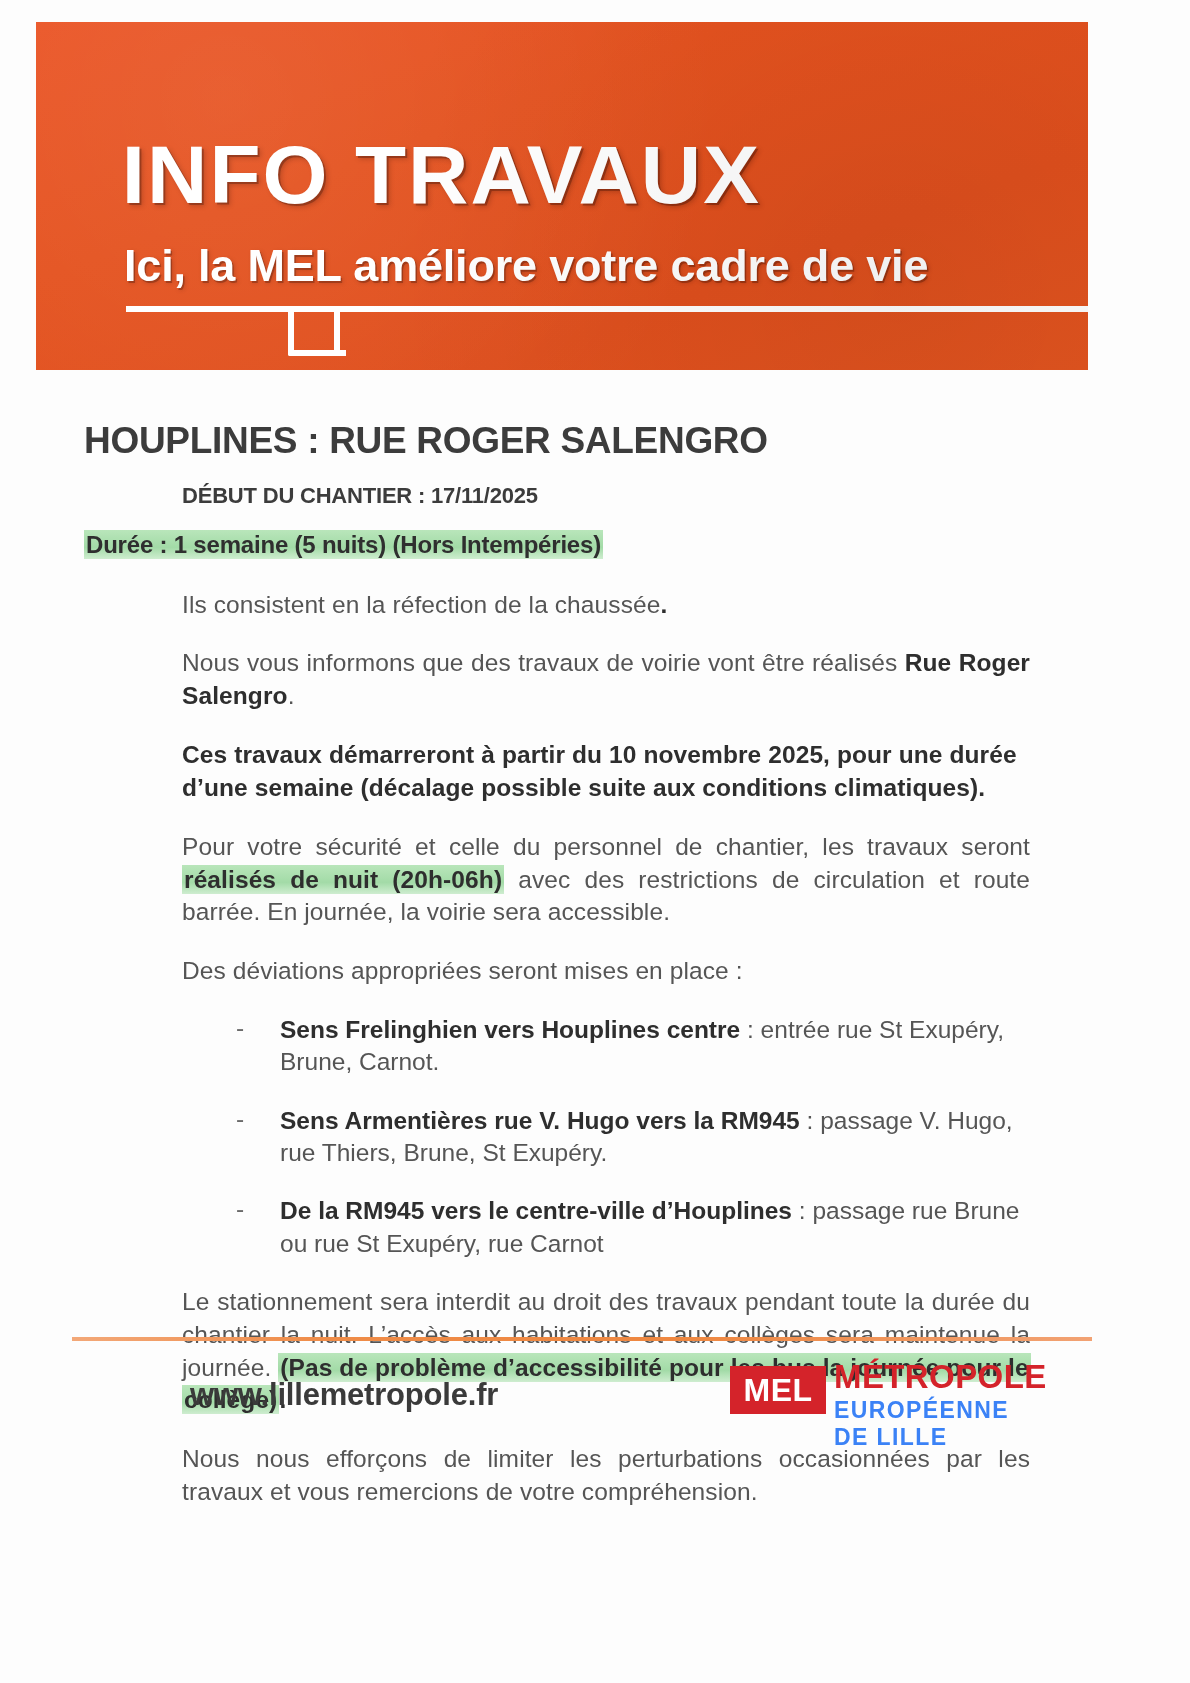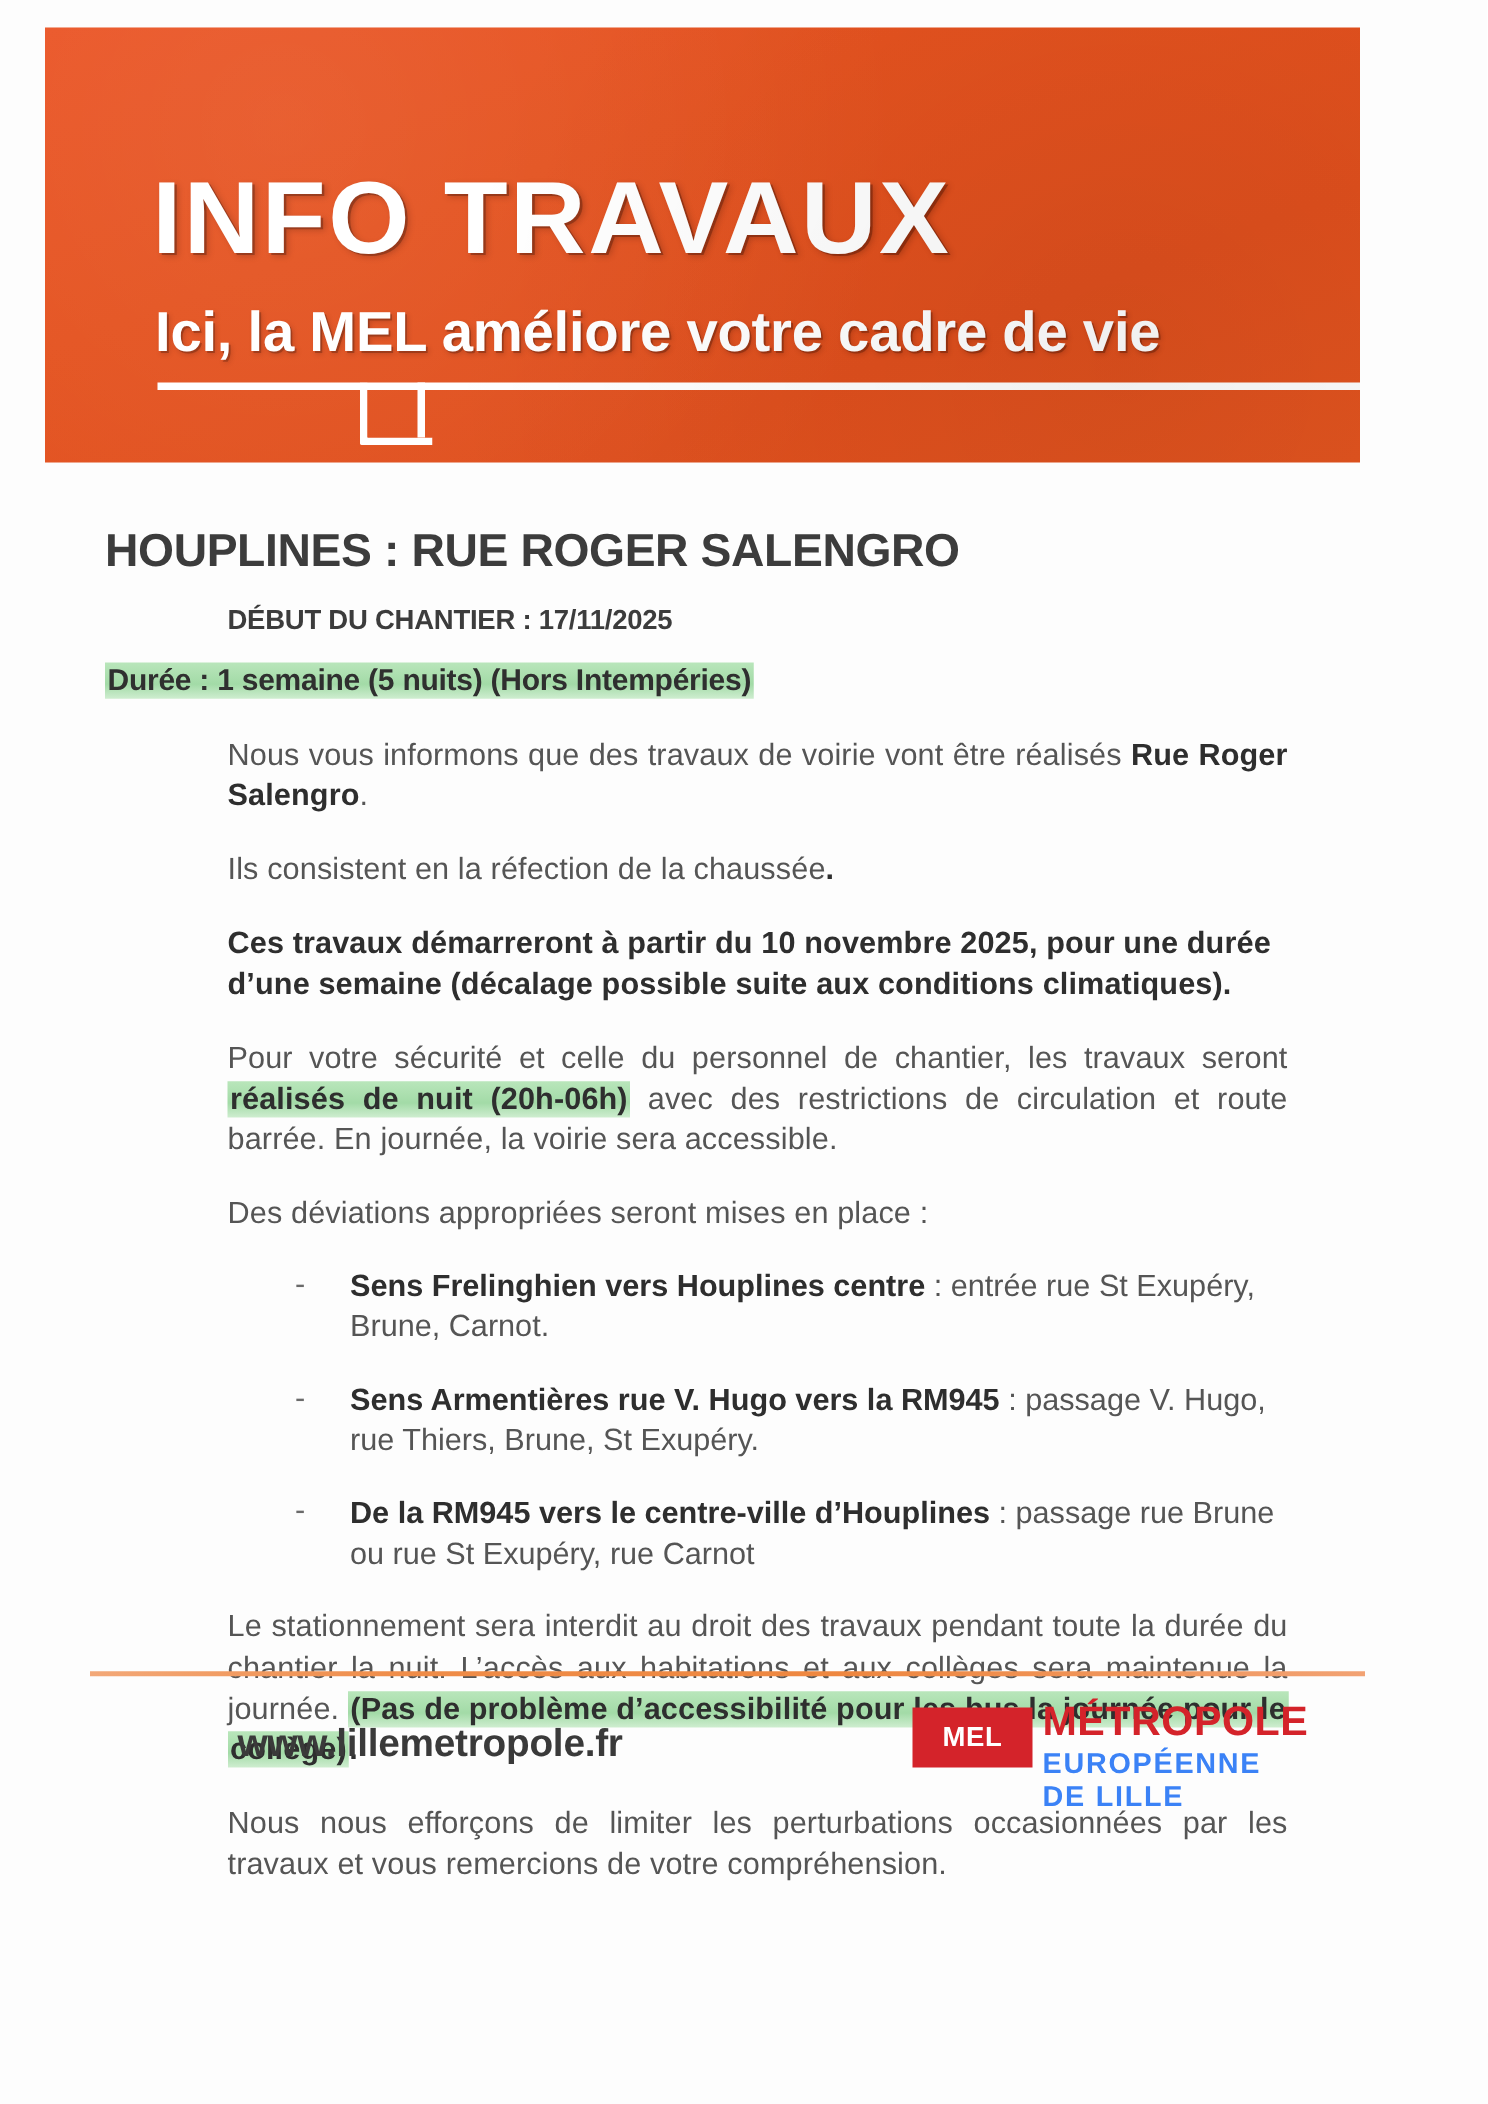--- a/index.html
+++ b/index.html
@@ -223,21 +223,21 @@
   }
   .logo-mark-text {
     position: absolute;
     left: 0;
     top: 8px;
     width: 96px;
     height: 48px;
     line-height: 48px;
     text-align: center;
     color: #ffffff;
-    font-size: 22px;
+    font-size: 32px;
     font-weight: bold;
     letter-spacing: 0.5px;
   }
   .logo-main {
     position: absolute;
     left: 104px;
     top: 2px;
     font-size: 33px;
     font-weight: bold;
     color: #d4232a;
@@ -272,23 +272,23 @@
     <h1 class="doc-title">HOUPLINES : RUE ROGER SALENGRO</h1>
 
     <div class="doc-start">DÉBUT DU CHANTIER : 17/11/2025</div>
 
     <div class="doc-duration-wrap">
       <span class="doc-duration hl">Durée : 1 semaine (5 nuits) (Hors Intempéries)</span>
     </div>
 
     <div class="body-text">
 
+      <p class="para nojustify"><span>Ils consistent en la réfection de la chaussée</span><b>.</b></p>
+
       <p class="para"><span>Nous vous informons que des travaux de voirie vont être réalisés </span><b>Rue Roger Salengro</b><span>.</span></p>
-
-      <p class="para nojustify"><span>Ils consistent en la réfection de la chaussée</span><b>.</b></p>
 
       <p class="para nojustify"><b>Ces travaux démarreront à partir du 10 novembre 2025, pour une durée d’une semaine (décalage possible suite aux conditions climatiques).</b></p>
 
       <p class="para"><span>Pour votre sécurité et celle du personnel de chantier, les travaux seront </span><b class="hl">réalisés de nuit (20h-06h)</b><span> avec des restrictions de circulation et route barrée. En journée, la voirie sera accessible.</span></p>
 
       <p class="para nojustify">Des déviations appropriées seront mises en place :</p>
 
       <ul class="deviations">
         <li>
           <span class="dash">-</span><span class="lbl">Sens Frelinghien vers Houplines centre</span><span> : entrée rue St Exupéry, Brune, Carnot.</span>

